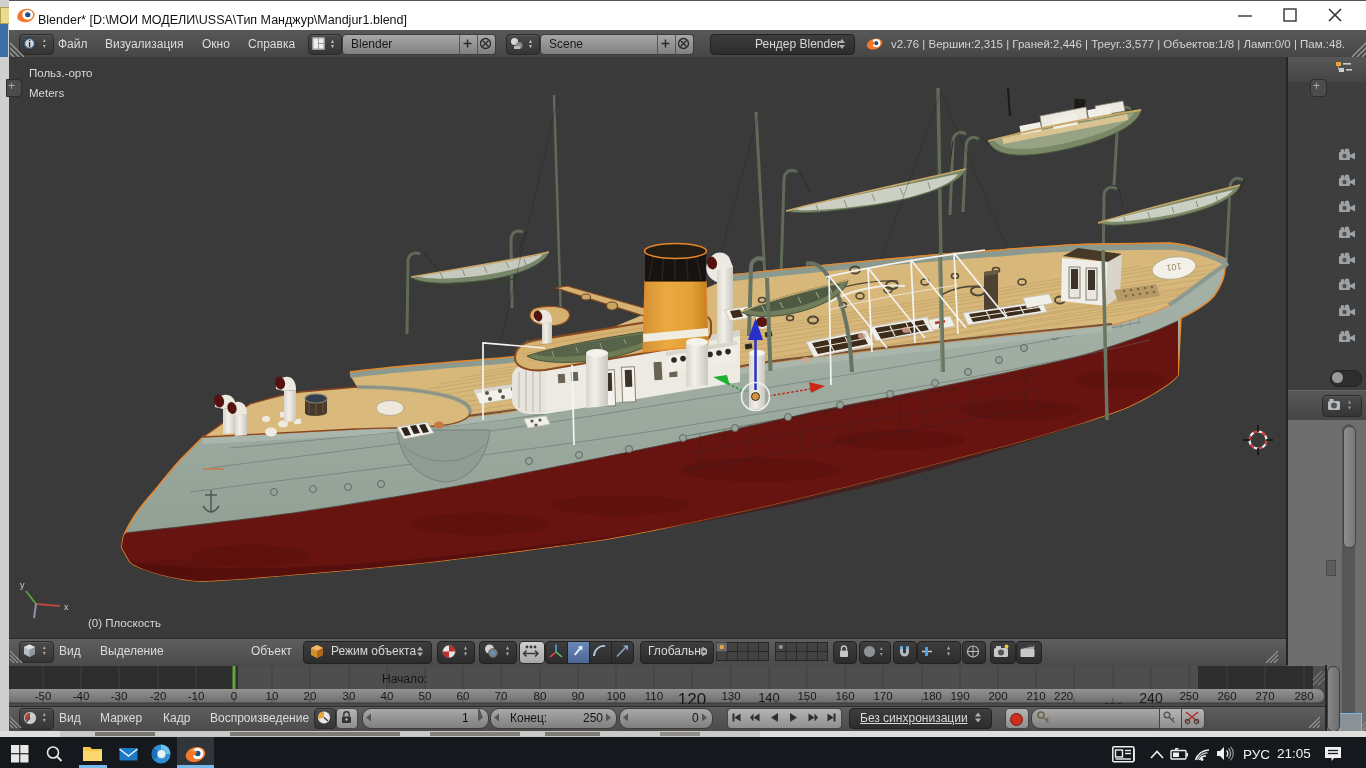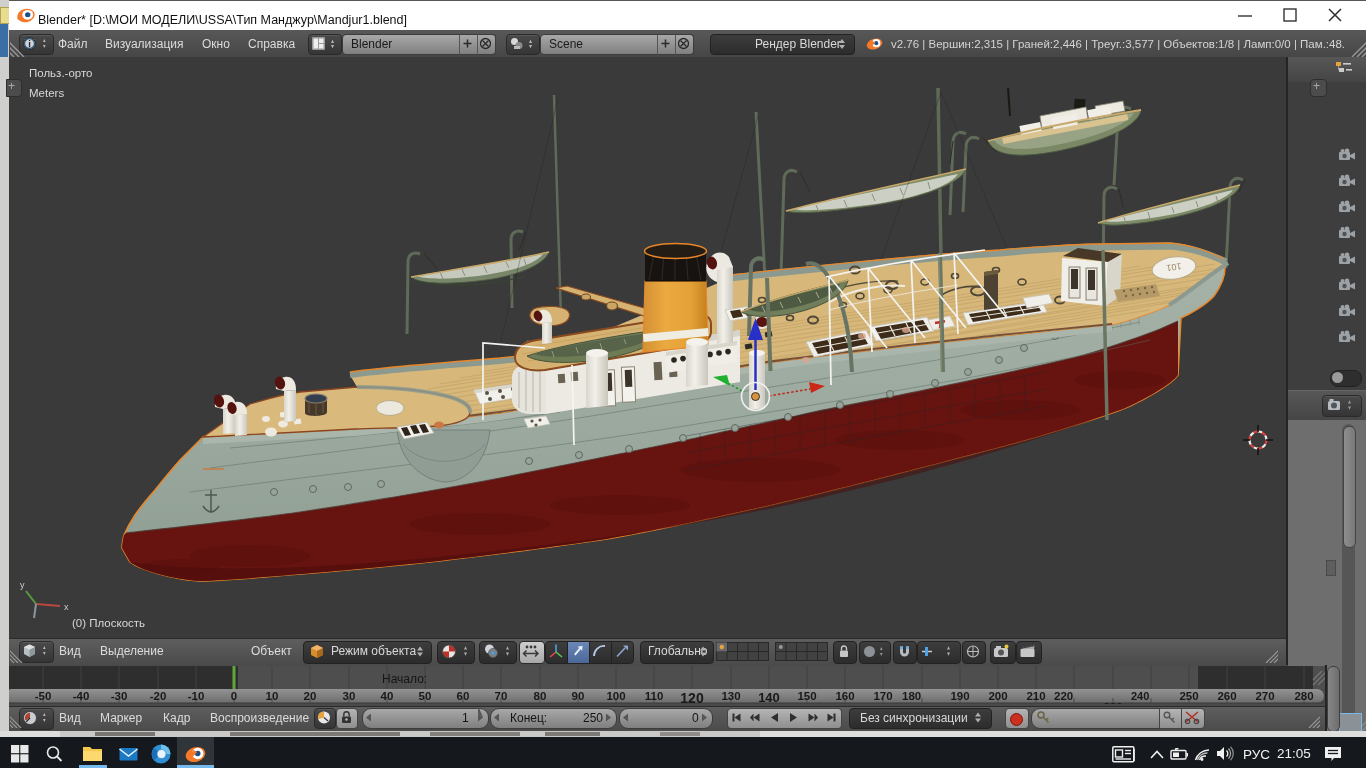--- a/index.html
+++ b/index.html
@@ -861,21 +861,21 @@
         <line x1="4" y1="20" x2="19" y2="5"></line>
         <line x1="9" y1="20" x2="19" y2="10"></line>
         <line x1="14" y1="20" x2="19" y2="15"></line>
       </g>
   </svg>
 
   <div class="abs" style="left:1339px;top:713px;width:21px;height:24px;background:#8a9298;border:1.5px solid #79b8e8;"></div>
 
   <div class="abs vptext" style="left:29px;top:67px;">Польз.-орто</div>
   <div class="abs vptext" style="left:29px;top:87px;">Meters</div>
-  <div class="abs vptext" style="left:72px;top:617px;">(0) Плоскость</div>
+  <div class="abs vptext" style="left:88px;top:617px;">(0) Плоскость</div>
 
   <div class="abs" style="left:6px;top:79px;width:14px;height:16px;background:#4c4c4c;border-radius:0 4px 4px 0;border:1px solid #2e2e2e;"></div>
   <div class="abs" style="left:8px;top:79px;font-size:12px;color:#aaa;">+</div>
   <div class="abs" style="left:1310px;top:79px;width:15px;height:16px;background:#4c4c4c;border-radius:4px;border:1px solid #2e2e2e;"></div>
   <div class="abs" style="left:1313px;top:79px;font-size:12px;color:#aaa;">+</div>
 
   <svg class="abs" style="left:18px;top:578px" width="56" height="46" viewBox="0 0 56 46">
     <line x1="18" y1="26" x2="42" y2="28" stroke="#b84840" stroke-width="2"></line>
     <line x1="18" y1="26" x2="8" y2="13" stroke="#5a9a40" stroke-width="2"></line>
     <line x1="18" y1="26" x2="16" y2="40" stroke="#8a94a0" stroke-width="2"></line>
@@ -1124,51 +1124,51 @@
       <line x1="989" y1="9" x2="989" y2="14" stroke="#4a4a4a" stroke-width="1"></line>
       <line x1="1027" y1="9" x2="1027" y2="14" stroke="#4a4a4a" stroke-width="1"></line>
       <line x1="1065" y1="9" x2="1065" y2="14" stroke="#4a4a4a" stroke-width="1"></line>
       <line x1="1104" y1="9" x2="1104" y2="14" stroke="#4a4a4a" stroke-width="1"></line>
       <line x1="1142" y1="9" x2="1142" y2="14" stroke="#4a4a4a" stroke-width="1"></line>
       <line x1="1180" y1="9" x2="1180" y2="14" stroke="#4a4a4a" stroke-width="1"></line>
       <line x1="1218" y1="9" x2="1218" y2="14" stroke="#4a4a4a" stroke-width="1"></line>
       <line x1="1256" y1="9" x2="1256" y2="14" stroke="#4a4a4a" stroke-width="1"></line>
       <line x1="1295" y1="9" x2="1295" y2="14" stroke="#4a4a4a" stroke-width="1"></line>
   </svg>
-  <div class="abs" id="rulernums" style="left:9px;top:689.5px;width:1317px;height:14px;overflow:hidden;font-weight:bold;">
+  <div class="abs" id="rulernums" style="left:9px;top:689.5px;width:1317px;height:14px;overflow:hidden;">
       <span style="position:absolute;left:14px;top:0.5px;width:40px;text-align:center;font-size:11.5px;color:#191919;">-50</span>
       <span style="position:absolute;left:52px;top:0.5px;width:40px;text-align:center;font-size:11.5px;color:#191919;">-40</span>
       <span style="position:absolute;left:90px;top:0.5px;width:40px;text-align:center;font-size:11.5px;color:#191919;">-30</span>
       <span style="position:absolute;left:129px;top:0.5px;width:40px;text-align:center;font-size:11.5px;color:#191919;">-20</span>
       <span style="position:absolute;left:167px;top:0.5px;width:40px;text-align:center;font-size:11.5px;color:#191919;">-10</span>
       <span style="position:absolute;left:205px;top:0.5px;width:40px;text-align:center;font-size:11.5px;color:#191919;">0</span>
       <span style="position:absolute;left:243px;top:0.5px;width:40px;text-align:center;font-size:11.5px;color:#191919;">10</span>
       <span style="position:absolute;left:281px;top:0.5px;width:40px;text-align:center;font-size:11.5px;color:#191919;">20</span>
       <span style="position:absolute;left:320px;top:0.5px;width:40px;text-align:center;font-size:11.5px;color:#191919;">30</span>
       <span style="position:absolute;left:358px;top:0.5px;width:40px;text-align:center;font-size:11.5px;color:#191919;">40</span>
       <span style="position:absolute;left:396px;top:0.5px;width:40px;text-align:center;font-size:11.5px;color:#191919;">50</span>
       <span style="position:absolute;left:434px;top:0.5px;width:40px;text-align:center;font-size:11.5px;color:#191919;">60</span>
       <span style="position:absolute;left:472px;top:0.5px;width:40px;text-align:center;font-size:11.5px;color:#191919;">70</span>
       <span style="position:absolute;left:511px;top:0.5px;width:40px;text-align:center;font-size:11.5px;color:#191919;">80</span>
       <span style="position:absolute;left:549px;top:0.5px;width:40px;text-align:center;font-size:11.5px;color:#191919;">90</span>
       <span style="position:absolute;left:587px;top:0.5px;width:40px;text-align:center;font-size:11.5px;color:#191919;">100</span>
       <span style="position:absolute;left:625px;top:0.5px;width:40px;text-align:center;font-size:11.5px;color:#191919;">110</span>
-      <span style="position:absolute;left:663px;top:0.5px;width:40px;text-align:center;font-size:14px;color:#191919;">120</span>
+      <span style="position:absolute;left:663px;top:0.5px;width:40px;text-align:center;font-size:17px;color:#191919;">120</span>
       <span style="position:absolute;left:702px;top:0.5px;width:40px;text-align:center;font-size:11.5px;color:#191919;">130</span>
       <span style="position:absolute;left:740px;top:0.5px;width:40px;text-align:center;font-size:13px;color:#191919;">140</span>
       <span style="position:absolute;left:778px;top:0.5px;width:40px;text-align:center;font-size:11.5px;color:#191919;">150</span>
       <span style="position:absolute;left:816px;top:0.5px;width:40px;text-align:center;font-size:11.5px;color:#191919;">160</span>
       <span style="position:absolute;left:854px;top:0.5px;width:40px;text-align:center;font-size:11.5px;color:#191919;">170</span>
-      <span style="position:absolute;left:893px;top:0.5px;width:40px;text-align:left;font-size:11.5px;color:#191919;">180</span>
+      <span style="position:absolute;left:893px;top:0.5px;width:40px;text-align:right;font-size:11.5px;color:#191919;">180</span>
       <span style="position:absolute;left:931px;top:0.5px;width:40px;text-align:center;font-size:11.5px;color:#191919;">190</span>
       <span style="position:absolute;left:969px;top:0.5px;width:40px;text-align:center;font-size:11.5px;color:#191919;">200</span>
       <span style="position:absolute;left:1007px;top:0.5px;width:40px;text-align:center;font-size:11.5px;color:#191919;">210</span>
       <span style="position:absolute;left:1045px;top:0;width:40px;text-align:left;font-size:11.5px;color:#191919;">220</span>
       <span style="position:absolute;left:1084px;top:11px;width:40px;text-align:center;font-size:11.5px;color:#191919;">230</span>
-      <span style="position:absolute;left:1122px;top:0.5px;width:40px;text-align:left;font-size:11px;color:#191919;">240</span>
+      <span style="position:absolute;left:1122px;top:0.5px;width:40px;text-align:center;font-size:14px;color:#191919;">240</span>
       <span style="position:absolute;left:1160px;top:0.5px;width:40px;text-align:center;font-size:11.5px;color:#191919;">250</span>
       <span style="position:absolute;left:1198px;top:0.5px;width:40px;text-align:center;font-size:11.5px;color:#191919;">260</span>
       <span style="position:absolute;left:1236px;top:0.5px;width:40px;text-align:center;font-size:11.5px;color:#191919;">270</span>
       <span style="position:absolute;left:1275px;top:0.5px;width:40px;text-align:center;font-size:11.5px;color:#191919;">280</span>
     </div>
   <div id="tlheader" class="abs"></div>
 
   <div class="abs btn-dark" style="left:19px;top:708px;width:33px;height:20px;"></div>
   <svg class="abs" style="left:22px;top:710px" width="28" height="16" viewBox="0 0 28 16">
     <circle cx="8" cy="8" r="6.5" fill="#c8ccd0" stroke="#333" stroke-width="0.8"></circle>
@@ -1227,21 +1227,21 @@
       <path d="M51 5 v9 l-7 -4.5 z"></path>
       <path d="M63 5 v9 l7 -4.5 z"></path>
       <path d="M81.5 5.5 v8 l6 -4 z"></path>
         <path d="M87.5 5.5 v8 l3.5 -4 z"></path>
       <path d="M100.5 5.5 v8 l6 -4 z"></path>
         <rect x="106.5" y="5.5" width="2" height="8"></rect>
     </g>
   </svg>
 
   <div class="abs btn-darker" style="left:849px;top:708px;width:141px;height:19px;"></div>
-  <div class="abs" style="left:860px;top:711px;font-size:12px;color:#d8d8d8;">Без синхронизации</div>
+  <div class="abs" style="left:860px;top:711px;font-size:12px;color:#d8d8d8;text-decoration:underline;">Без синхронизации</div>
   <svg class="abs" style="left:972px;top:711px" width="12" height="13" viewBox="0 0 12 13">
     <path d="M3 5.5 l6 0 -3 -4 z M3 7.5 l6 0 -3 4 z" fill="#b0b0b0"></path>
   </svg>
 
   <div class="abs btn-light" style="left:1005px;top:708px;width:22px;height:19px;"></div>
   <div class="abs" style="left:1010px;top:712.5px;width:11px;height:11px;border-radius:50%;background:#cc2f20;border:1px solid #7a1a10;"></div>
 
   <div class="abs fld-light" style="left:1031px;top:708px;width:128px;height:19px;border-radius:9px 0 0 9px;"></div>
   <svg class="abs" style="left:1036px;top:710px" width="16" height="15" viewBox="0 0 16 15">
     <circle cx="5" cy="5" r="3" fill="none" stroke="#6a6444" stroke-width="1.5"></circle>

